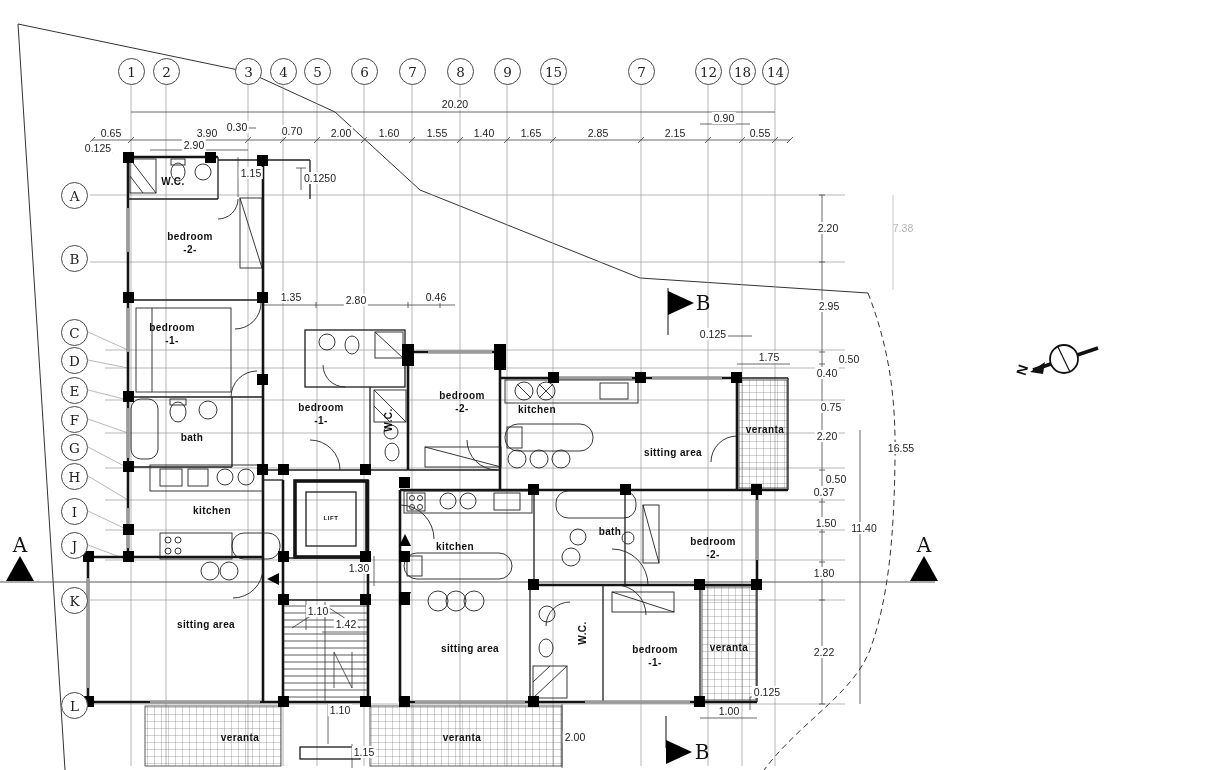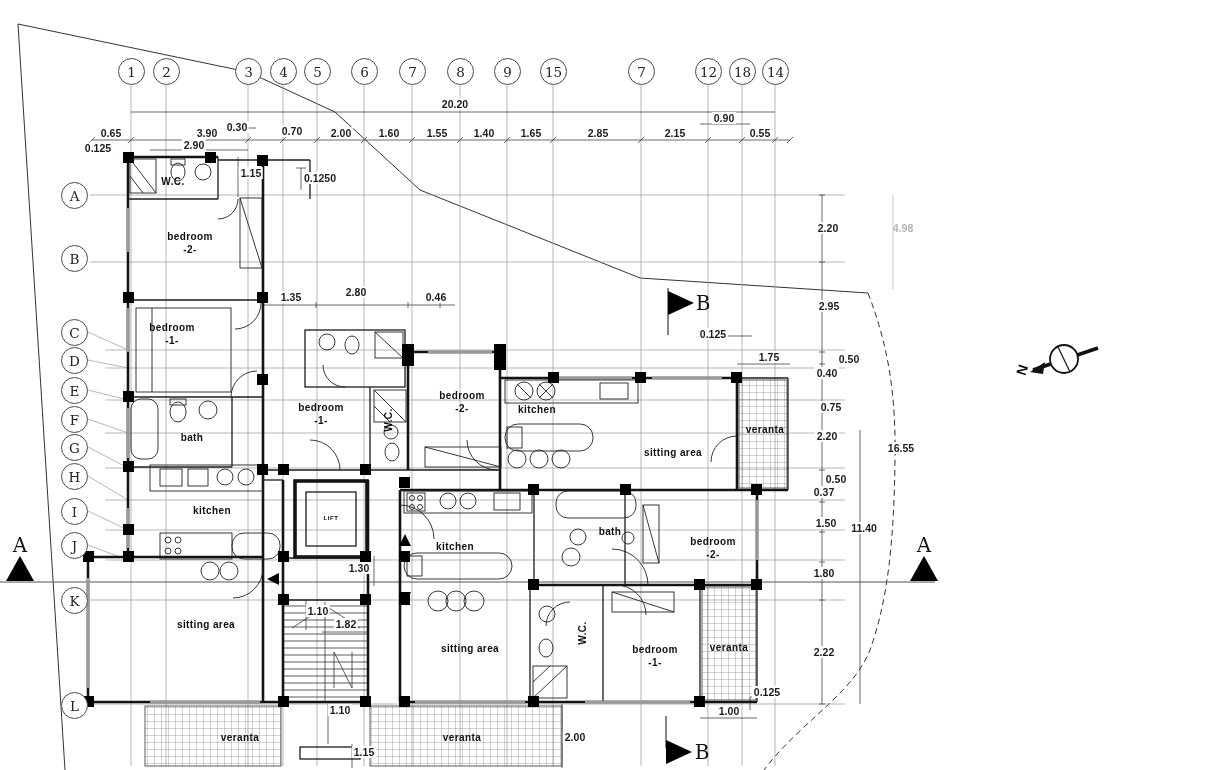--- a/index.html
+++ b/index.html
@@ -3,21 +3,21 @@
 <meta charset="utf-8">
 <style>
   html,body{margin:0;padding:0;background:#fff;}
   .canvas{position:relative;width:1224px;height:770px;background:#fff;overflow:hidden;
           font-family:"Liberation Sans",sans-serif;}
   svg{position:absolute;left:0;top:0;}
   .bub{position:absolute;width:25px;height:25px;border:1.3px solid #4a4a4a;border-radius:50%;
        background:#fff;display:flex;align-items:center;justify-content:center;
        font:13.5px "DejaVu Serif",serif;color:#222;z-index:4;}
   .d{position:absolute;transform:translate(-50%,-50%);font-size:10.5px;color:#1b1b1b;
-     background:#fff;padding:0 2px;white-space:nowrap;z-index:3;font-weight:bold;}
+     background:#fff;padding:0 2px;white-space:nowrap;z-index:3;}
   .d.faint{color:#b5b5b5;background:transparent;}
   .r{position:absolute;transform:translate(-50%,-50%);font-weight:700;font-size:10px;
      letter-spacing:.4px;color:#0f0f0f;text-align:center;line-height:1.3;z-index:2;white-space:nowrap;}
   .r.vert{transform:translate(-50%,-50%) rotate(-90deg);}
   .r.tiny{font-size:6px;letter-spacing:.6px;}
   .ml{position:absolute;transform:translate(-50%,-50%);font:20px "DejaVu Serif",serif;color:#111;z-index:4;}
   .north-n{position:absolute;transform:translate(-50%,-50%) rotate(-72deg);font-weight:700;
            font-size:14px;color:#111;z-index:4;}
   .title{position:absolute;font-size:22px;color:#161616;letter-spacing:.3px;z-index:4;white-space:nowrap;}
 </style>
@@ -383,43 +383,43 @@
 <div class="d" style="left:484px;top:133px">1.40</div>
 <div class="d" style="left:531px;top:133px">1.65</div>
 <div class="d" style="left:598px;top:133px">2.85</div>
 <div class="d" style="left:675px;top:133px">2.15</div>
 <div class="d" style="left:760px;top:133px">0.55</div>
 <div class="d" style="left:98px;top:148px">0.125</div>
 <div class="d" style="left:194px;top:145px">2.90</div>
 <div class="d" style="left:251px;top:173px">1.15</div>
 <div class="d" style="left:320px;top:178px">0.1250</div>
 <div class="d" style="left:291px;top:297px">1.35</div>
-<div class="d" style="left:356px;top:292px">2.80</div>
+<div class="d" style="left:356px;top:300px">2.80</div>
 <div class="d" style="left:436px;top:297px">0.46</div>
 <div class="d" style="left:828px;top:228px">2.20</div>
-<div class="d faint" style="left:903px;top:228px">4.98</div>
+<div class="d faint" style="left:903px;top:228px">7.38</div>
 <div class="d" style="left:829px;top:306px">2.95</div>
 <div class="d" style="left:713px;top:334px">0.125</div>
 <div class="d" style="left:769px;top:357px">1.75</div>
 <div class="d" style="left:849px;top:359px">0.50</div>
 <div class="d" style="left:827px;top:373px">0.40</div>
 <div class="d" style="left:831px;top:407px">0.75</div>
 <div class="d" style="left:827px;top:436px">2.20</div>
 <div class="d" style="left:901px;top:448px">16.55</div>
 <div class="d" style="left:836px;top:479px">0.50</div>
 <div class="d" style="left:824px;top:492px">0.37</div>
 <div class="d" style="left:826px;top:523px">1.50</div>
 <div class="d" style="left:864px;top:528px">11.40</div>
 <div class="d" style="left:824px;top:573px">1.80</div>
 <div class="d" style="left:824px;top:652px">2.22</div>
 <div class="d" style="left:767px;top:692px">0.125</div>
 <div class="d" style="left:729px;top:711px">1.00</div>
 <div class="d" style="left:575px;top:737px">2.00</div>
 <div class="d" style="left:318px;top:611px">1.10</div>
-<div class="d" style="left:346px;top:624px">1.82</div>
+<div class="d" style="left:346px;top:624px">1.42</div>
 <div class="d" style="left:359px;top:568px">1.30</div>
 <div class="d" style="left:340px;top:710px">1.10</div>
 <div class="d" style="left:364px;top:752px">1.15</div>
 
 <div class="r" style="left:173px;top:181px">
       <div>W.C.</div>
     </div>
 <div class="r" style="left:190px;top:243px">
       <div>bedroom</div>
       <div>-2-</div>

